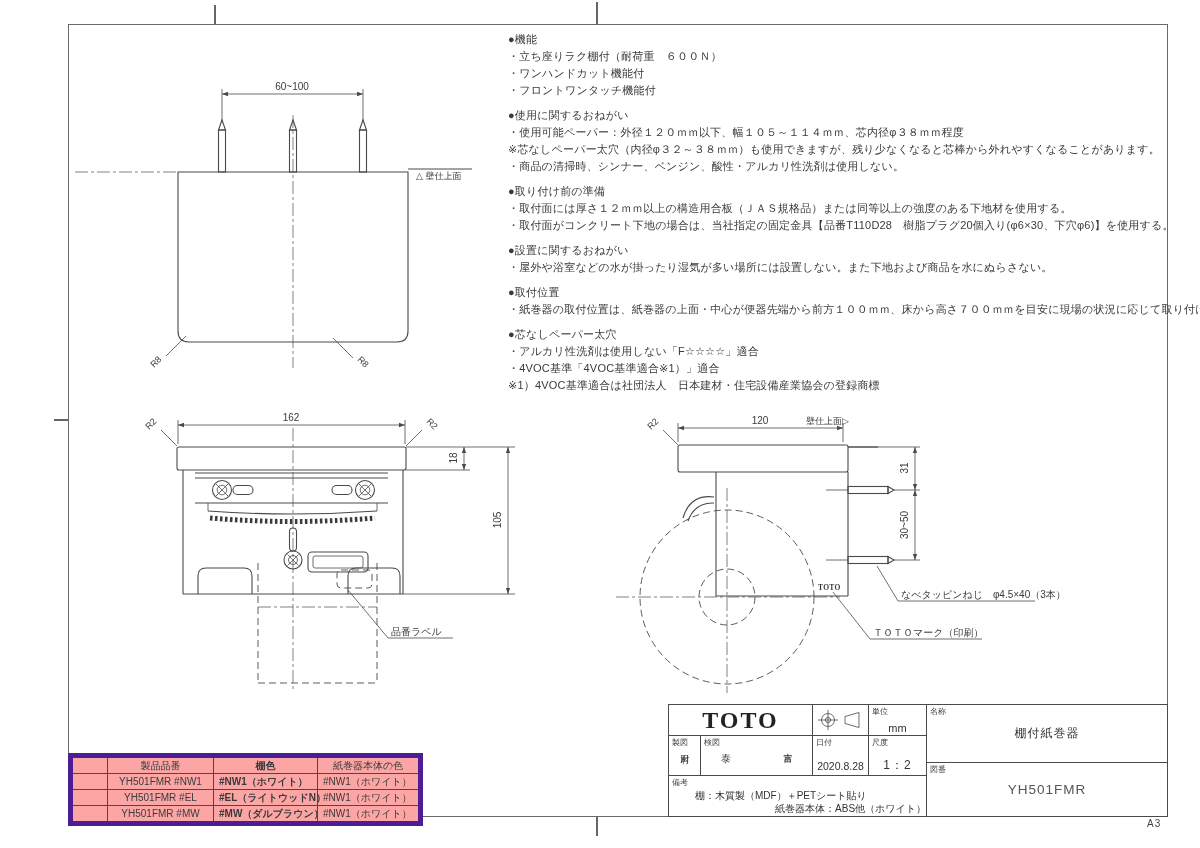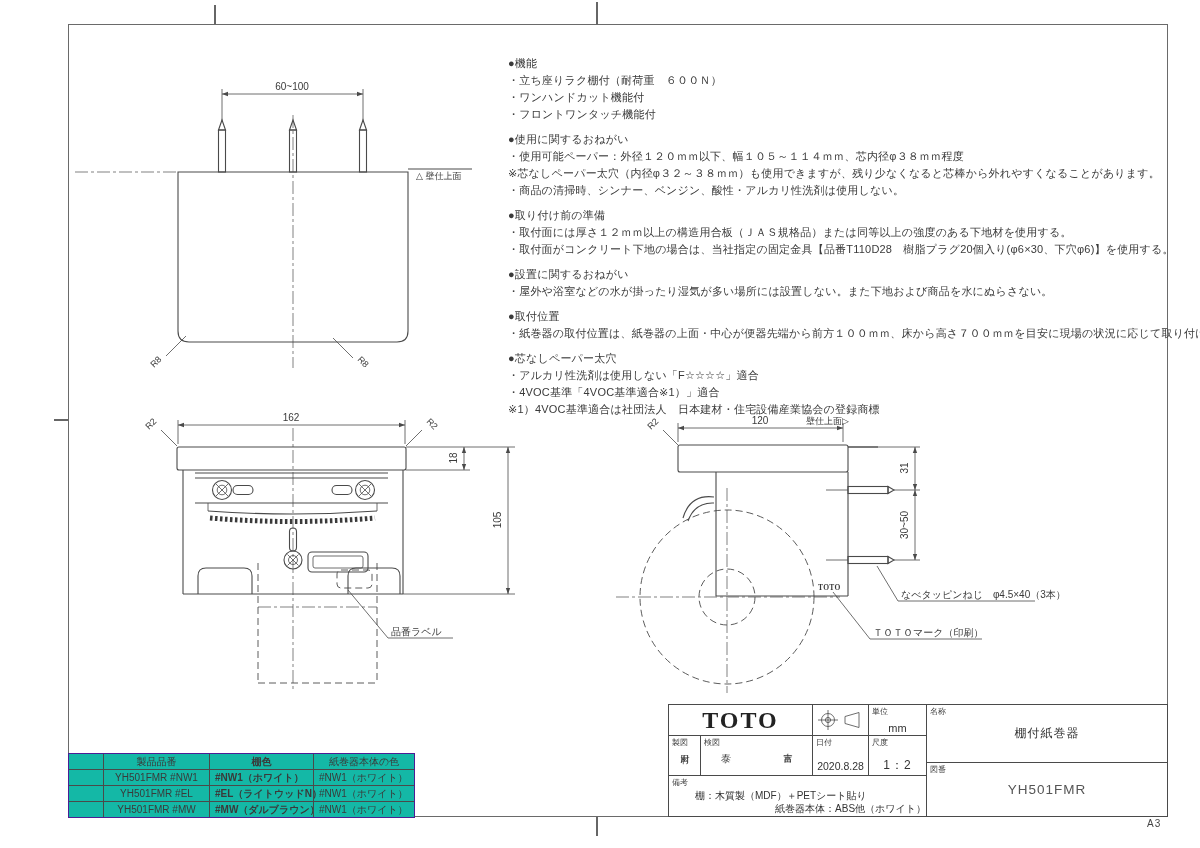--- a/index.html
+++ b/index.html
@@ -4,39 +4,39 @@
 <style>
   html,body{margin:0;padding:0;background:#fff;}
   #sheet{position:relative;width:1200px;height:848px;background:#fff;overflow:hidden;
          font-family:"Liberation Sans","DejaVu Sans",sans-serif;color:#333;}
   #frame{position:absolute;left:68px;top:24px;width:1100px;height:793px;
          border:1.5px solid #6a6a6a;box-sizing:border-box;}
   .fm{position:absolute;background:#666;}
   #sheetlabel{position:absolute;left:1147px;top:818px;font-size:10px;letter-spacing:1px;color:#444;}
 
   
-  #notes{position:absolute;left:508px;top:31px;width:660px;margin-top:24px;}
+  #notes{position:absolute;left:508px;top:31px;width:660px;}
   .nsec{margin-bottom:8px;}
   .nline{font-size:11px;line-height:17px;height:17px;white-space:nowrap;letter-spacing:.2px;color:#3a3a3a;}
 
   
   svg{position:absolute;overflow:visible;}
   svg text{font-family:"Liberation Sans","DejaVu Sans",sans-serif;fill:#3a3a3a;}
   .t9{font-size:9px;} .t10{font-size:10px;}
   .ln{stroke:#4a4a4a;stroke-width:1.1;fill:none;}
   .lnf{stroke:#4a4a4a;stroke-width:1.1;fill:#fff;}
   .thin{stroke:#4a4a4a;stroke-width:.8;fill:none;}
   .dim{stroke:#4a4a4a;stroke-width:.8;}
   .cl{stroke:#4a4a4a;stroke-width:.7;fill:none;stroke-dasharray:13 3 3 3;}
   .dash{stroke:#4a4a4a;stroke-width:.9;fill:none;stroke-dasharray:7 4;}
   .ser{stroke:#3a3a3a;}
   .toto-mini{font-size:7.5px;font-weight:bold;font-family:"Liberation Serif",serif;letter-spacing:.3px;}
 
   
-  #ptable{position:absolute;left:68px;top:753px;border:1px solid #4c1d95;background:#14b8a6;}
+  #ptable{position:absolute;left:68px;top:753px;border:5px solid #4c1d95;background:#fca5a5;}
   .prow{display:flex;height:15px;}
   .prow + .prow{border-top:1px solid #4a4a4a;}
   .pc{box-sizing:border-box;font-size:10px;display:flex;align-items:center;white-space:nowrap;color:#3a3a3a;}
   .c0{width:34px;}
   .c1{width:106px;border-left:1px solid #4a4a4a;justify-content:center;}
   .c2{width:104px;border-left:1px solid #4a4a4a;padding-left:5px;font-weight:bold;}
   .c3{width:101px;border-left:1px solid #4a4a4a;padding-left:5px;}
   .hd{justify-content:center;padding-left:0;}
 
   

